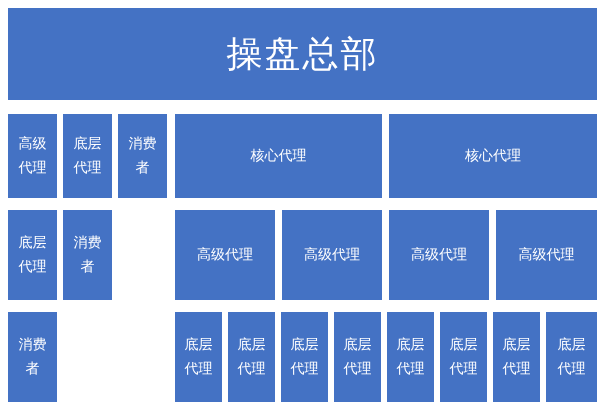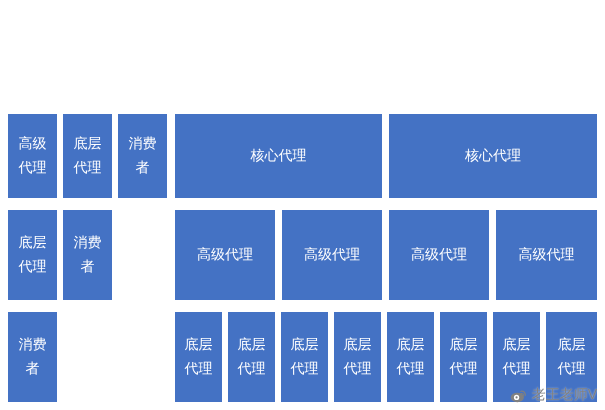--- a/index.html
+++ b/index.html
@@ -47,20 +47,21 @@
     z-index: 5;
     text-shadow: 0 0 2px rgba(255,255,255,0.6);
   }
   .watermark svg { display: block; }
 </style>
 </head>
 <body>
 
 <div class="canvas">
 
+  <div class="box title-box" style="left:8px; top:8px; width:589px; height:92px;">操盘总部</div>
 
   <div class="box narrow" style="left:8px;   top:114px; width:49px;  height:84px;">高级代理</div>
   <div class="box narrow" style="left:63px;  top:114px; width:49px;  height:84px;">底层代理</div>
   <div class="box narrow" style="left:118px; top:114px; width:49px;  height:84px;">消费者</div>
   <div class="box" style="left:175px; top:114px; width:207px; height:84px;">核心代理</div>
   <div class="box" style="left:389px; top:114px; width:208px; height:84px;">核心代理</div>
 
   <div class="box narrow" style="left:8px;   top:210px; width:49px;  height:90px;">底层代理</div>
   <div class="box narrow" style="left:63px;  top:210px; width:49px;  height:90px;">消费者</div>
   <div class="box" style="left:175px; top:210px; width:100px; height:90px;">高级代理</div>
@@ -71,26 +72,14 @@
   <div class="box narrow" style="left:8px;   top:312px; width:49px; height:90px;">消费者</div>
   <div class="box bottom" style="left:175px; top:312px; width:47px; height:90px;">底层代理</div>
   <div class="box bottom" style="left:228px; top:312px; width:47px; height:90px;">底层代理</div>
   <div class="box bottom" style="left:281px; top:312px; width:47px; height:90px;">底层代理</div>
   <div class="box bottom" style="left:334px; top:312px; width:47px; height:90px;">底层代理</div>
   <div class="box bottom" style="left:387px; top:312px; width:47px; height:90px;">底层代理</div>
   <div class="box bottom" style="left:440px; top:312px; width:47px; height:90px;">底层代理</div>
   <div class="box bottom" style="left:493px; top:312px; width:47px; height:90px;">底层代理</div>
   <div class="box bottom" style="left:546px; top:312px; width:51px; height:90px;">底层代理</div>
 
-  <div class="watermark">
-    <span>
-      <svg width="17" height="15" viewBox="0 0 22 19" fill="none">
-        <ellipse cx="9.5" cy="12" rx="8.5" ry="6.2" fill="#808080"></ellipse>
-        <circle cx="8.5" cy="12" r="3.4" fill="#ffffff"></circle>
-        <circle cx="8.5" cy="12" r="1.4" fill="#808080"></circle>
-        <path d="M14 4 q5 -1 6 5" stroke="#808080" stroke-width="1.6" fill="none" stroke-linecap="round"></path>
-        <path d="M14.5 7 q3 -0.5 3.5 3" stroke="#808080" stroke-width="1.4" fill="none" stroke-linecap="round"></path>
-      </svg>
-    </span>
-    <span>老王老师V</span>
-  </div>
 
 </div>
 
 </body></html>

